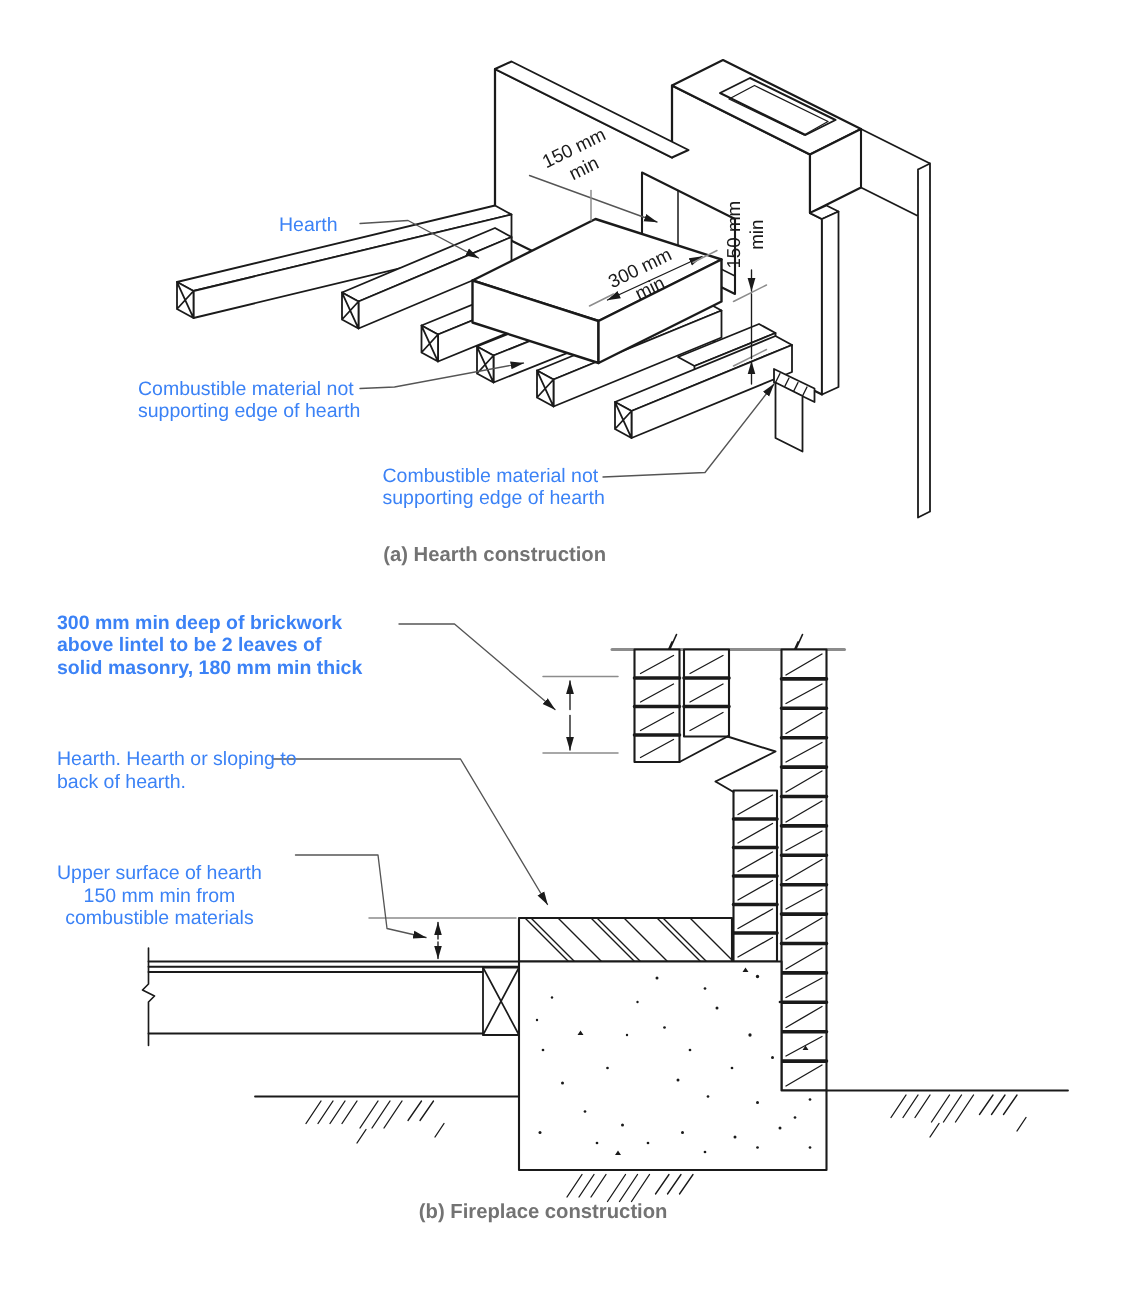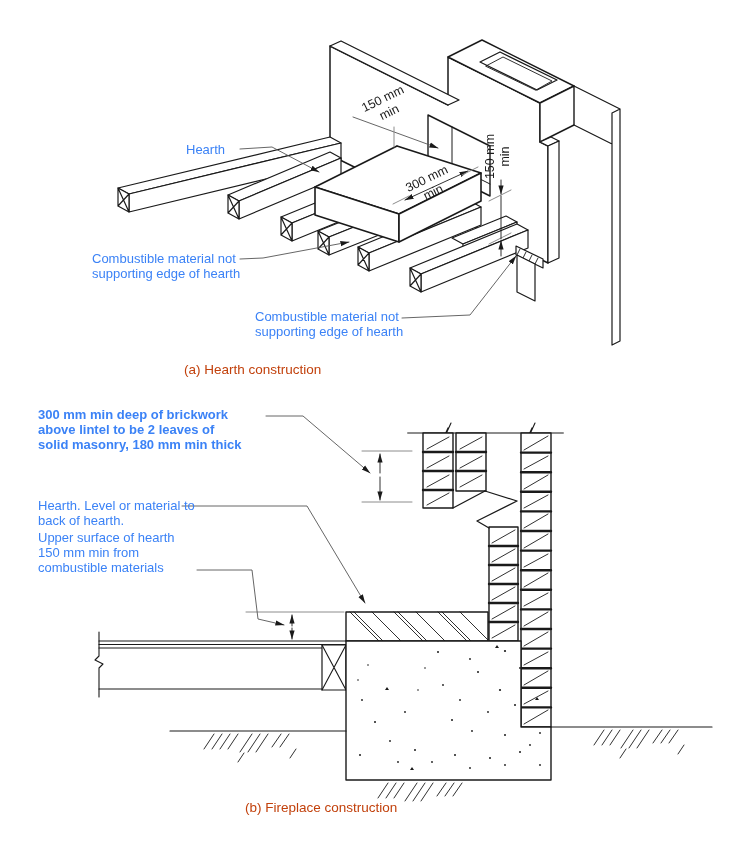--- a/index.html
+++ b/index.html
@@ -1,21 +1,21 @@
 <!DOCTYPE html>
 <html><head>
 <meta charset="utf-8">
 <style>
   html,body{margin:0;padding:0;background:#fff;}
   #stage{position:relative;width:750px;height:861px;background:#fff;overflow:hidden;
          font-family:"Liberation Sans", sans-serif;color:#1a1a1a;}
   #linework{position:absolute;left:0;top:0;}
   .lbl{position:absolute;font-size:13px;line-height:1.17;white-space:pre-line;color:#3b82f6;}
   .dim{position:absolute;font-size:12.5px;line-height:1.16;white-space:pre-line;text-align:center;color:#1a1a1a;}
-  .cap{position:absolute;font-size:13.5px;font-weight:normal;text-align:left;white-space:pre;color:#c2410c;}
+  .cap{position:absolute;font-size:13.5px;font-weight:bold;text-align:right;white-space:pre;color:#737373;}
   .rot-iso{transform:rotate(-26deg);}
   .rot-vert{transform:rotate(-90deg);}
 </style>
 </head>
 <body>
 
 <div id="stage">
 
 <svg id="linework" width="750" height="861" viewBox="0 0 750 861" stroke="#1a1a1a" fill="none" stroke-linecap="round" stroke-linejoin="round">
   <defs>
@@ -207,21 +207,21 @@
 <div class="dim rot-iso" style="left:390px;top:171px;width:80px;">300 mm
 min</div>
 <div class="dim rot-vert" style="left:457px;top:142px;width:80px;">150 mm
 min</div>
 
 <div class="cap" style="left:184px;top:362px;width:220px;">(a) Hearth construction</div>
 
 <div class="lbl" style="left:38px;top:407px;font-weight:bold;">300 mm min deep of brickwork
 above lintel to be 2 leaves of
 solid masonry, 180 mm min thick</div>
-<div class="lbl" style="left:38px;top:498px;">Hearth. Level or material to
+<div class="lbl" style="left:38px;top:498px;">Hearth. Hearth or sloping to
 back of hearth.</div>
-<div class="lbl" style="left:38px;top:530px;">Upper surface of hearth
+<div class="lbl" style="left:38px;top:574px;text-align:center;">Upper surface of hearth
 150 mm min from
 combustible materials</div>
 
 <div class="cap" style="left:245px;top:800px;width:200px;">(b) Fireplace construction</div>
 
 </div>
 
 </body></html>

